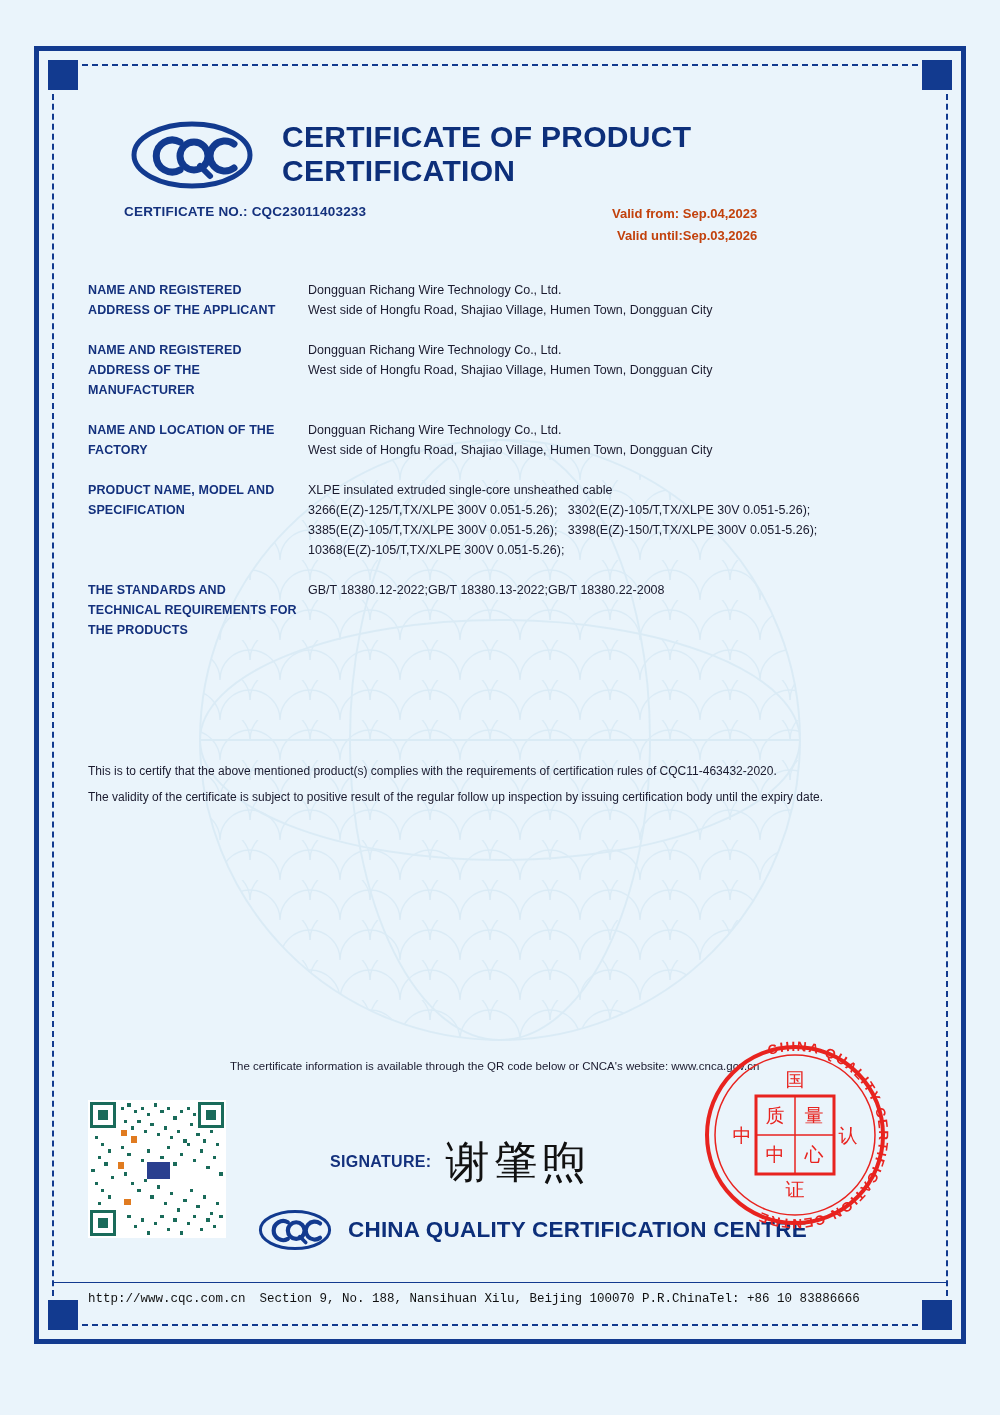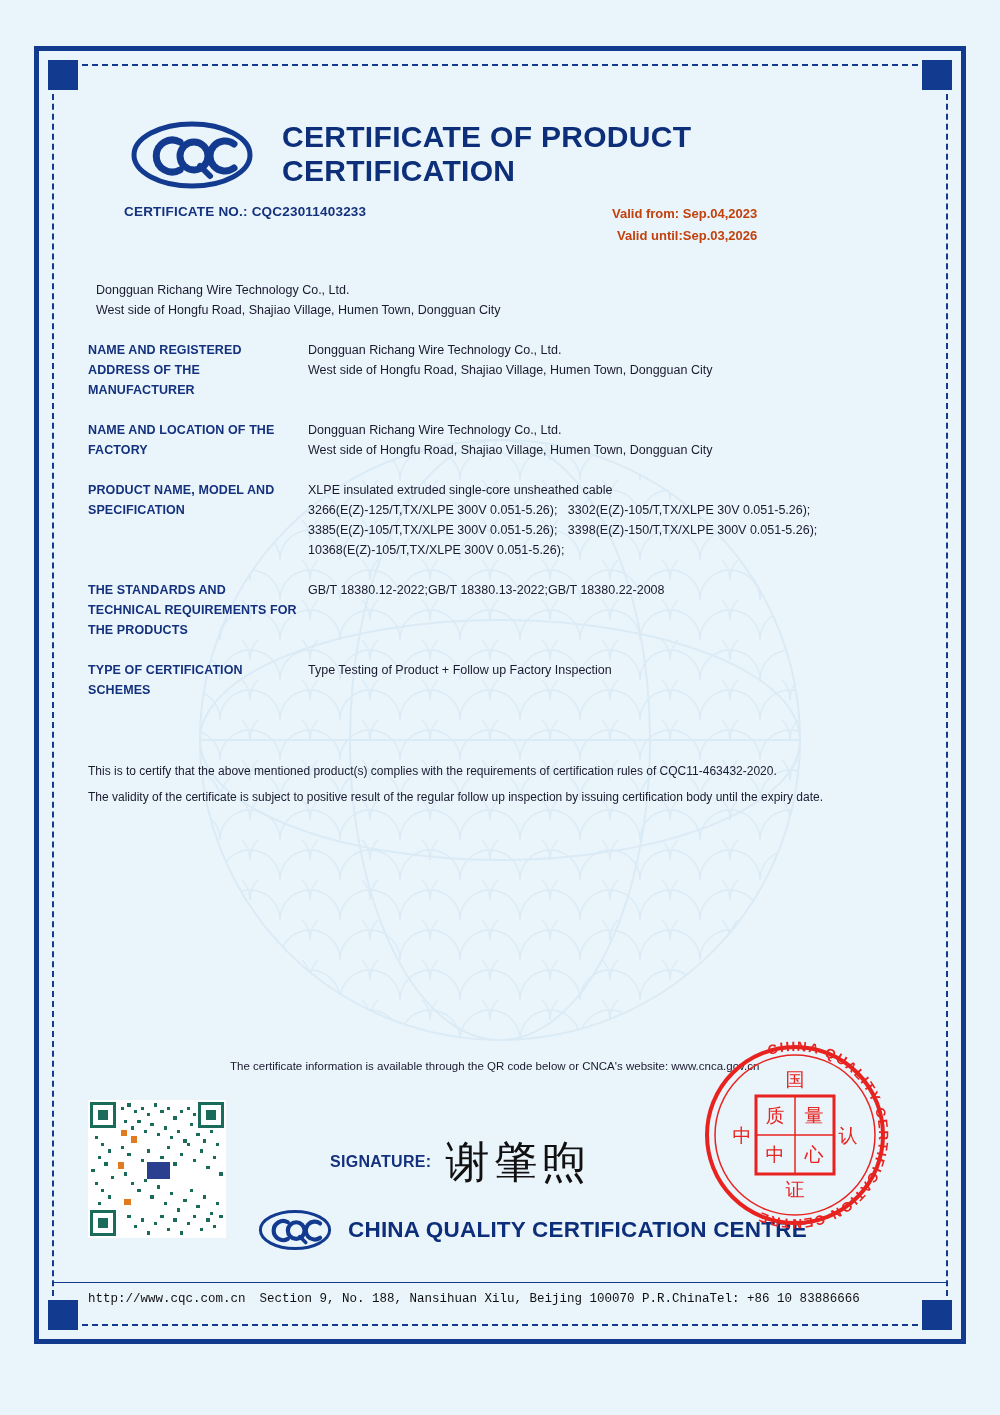--- a/index.html
+++ b/index.html
@@ -247,20 +247,24 @@
   <div class="certno">CERTIFICATE NO.: CQC23011403233</div>
 
   <div class="validity">
     <div>Valid from: Sep.04,2023</div>
     <div>Valid until:Sep.03,2026</div>
   </div>
 
   <div class="fields">
 
     <div class="field-row">
+      <div class="field-label">
+        <span class="line">NAME AND REGISTERED</span>
+        <span class="line">ADDRESS OF THE APPLICANT</span>
+      </div>
       <div class="field-value">
         <span class="line">Dongguan Richang Wire Technology Co., Ltd.</span>
         <span class="line">West side of Hongfu Road, Shajiao Village, Humen Town, Dongguan City</span>
       </div>
     </div>
 
     <div class="field-row">
       <div class="field-label">
         <span class="line">NAME AND REGISTERED</span>
         <span class="line">ADDRESS OF THE</span>
@@ -300,29 +304,20 @@
       <div class="field-label">
         <span class="line">THE STANDARDS AND</span>
         <span class="line">TECHNICAL REQUIREMENTS</span>
         <span class="line">FOR THE PRODUCTS</span>
       </div>
       <div class="field-value">
         <span class="line">GB/T 18380.12-2022;GB/T 18380.13-2022;GB/T 18380.22-2008</span>
       </div>
     </div>
 
-    <div class="field-row">
-      <div class="field-label">
-        <span class="line">TYPE OF CERTIFICATION</span>
-        <span class="line">SCHEMES</span>
-      </div>
-      <div class="field-value">
-        <span class="line">Type Testing of Product + Follow up Factory Inspection</span>
-      </div>
-    </div>
 
   </div>
 
   <div class="statement">
     <div>This is to certify that the above mentioned product(s) complies with the requirements of certification rules of CQC11-463432-2020.</div>
     <div>The validity of the certificate is subject to positive result of the regular follow up inspection by issuing certification body until the expiry date.</div>
   </div>
 
   <div class="qr-note">The certificate information is available through the QR code below or CNCA's website: www.cnca.gov.cn</div>
 

